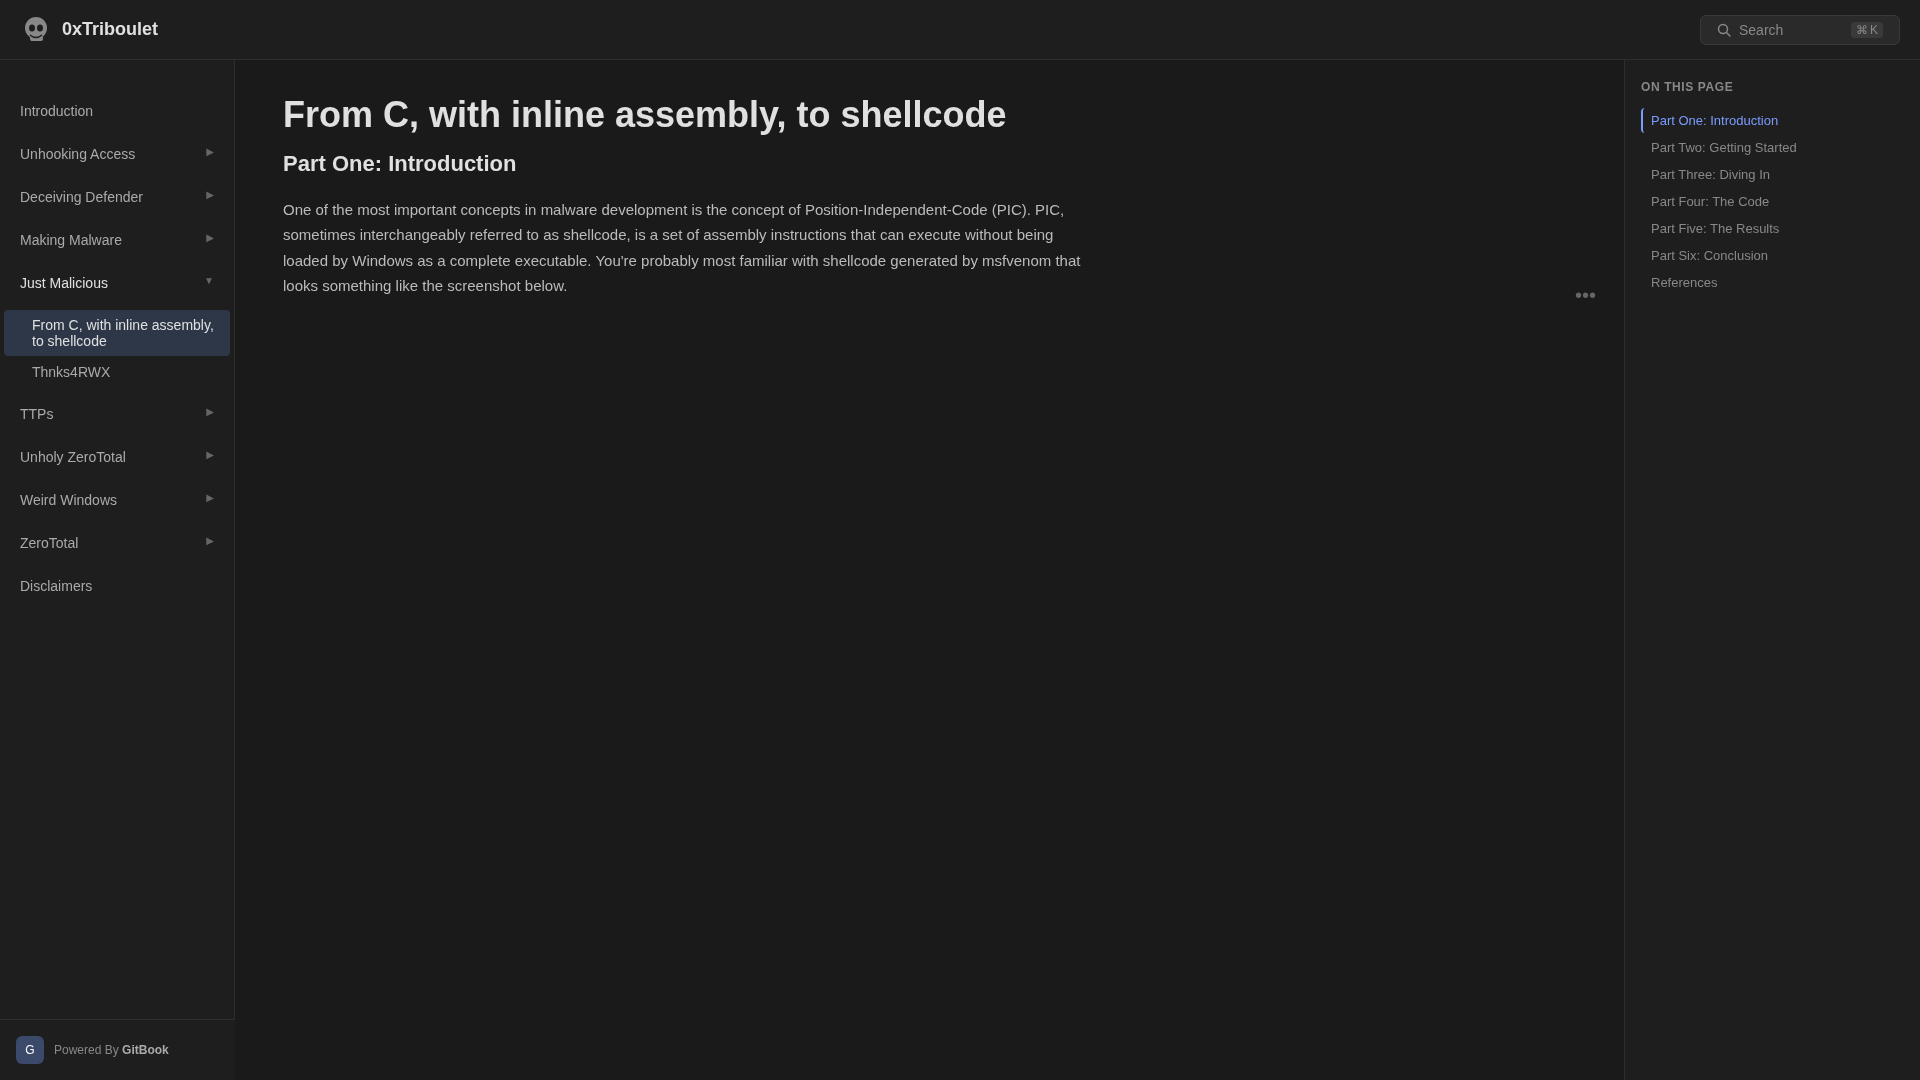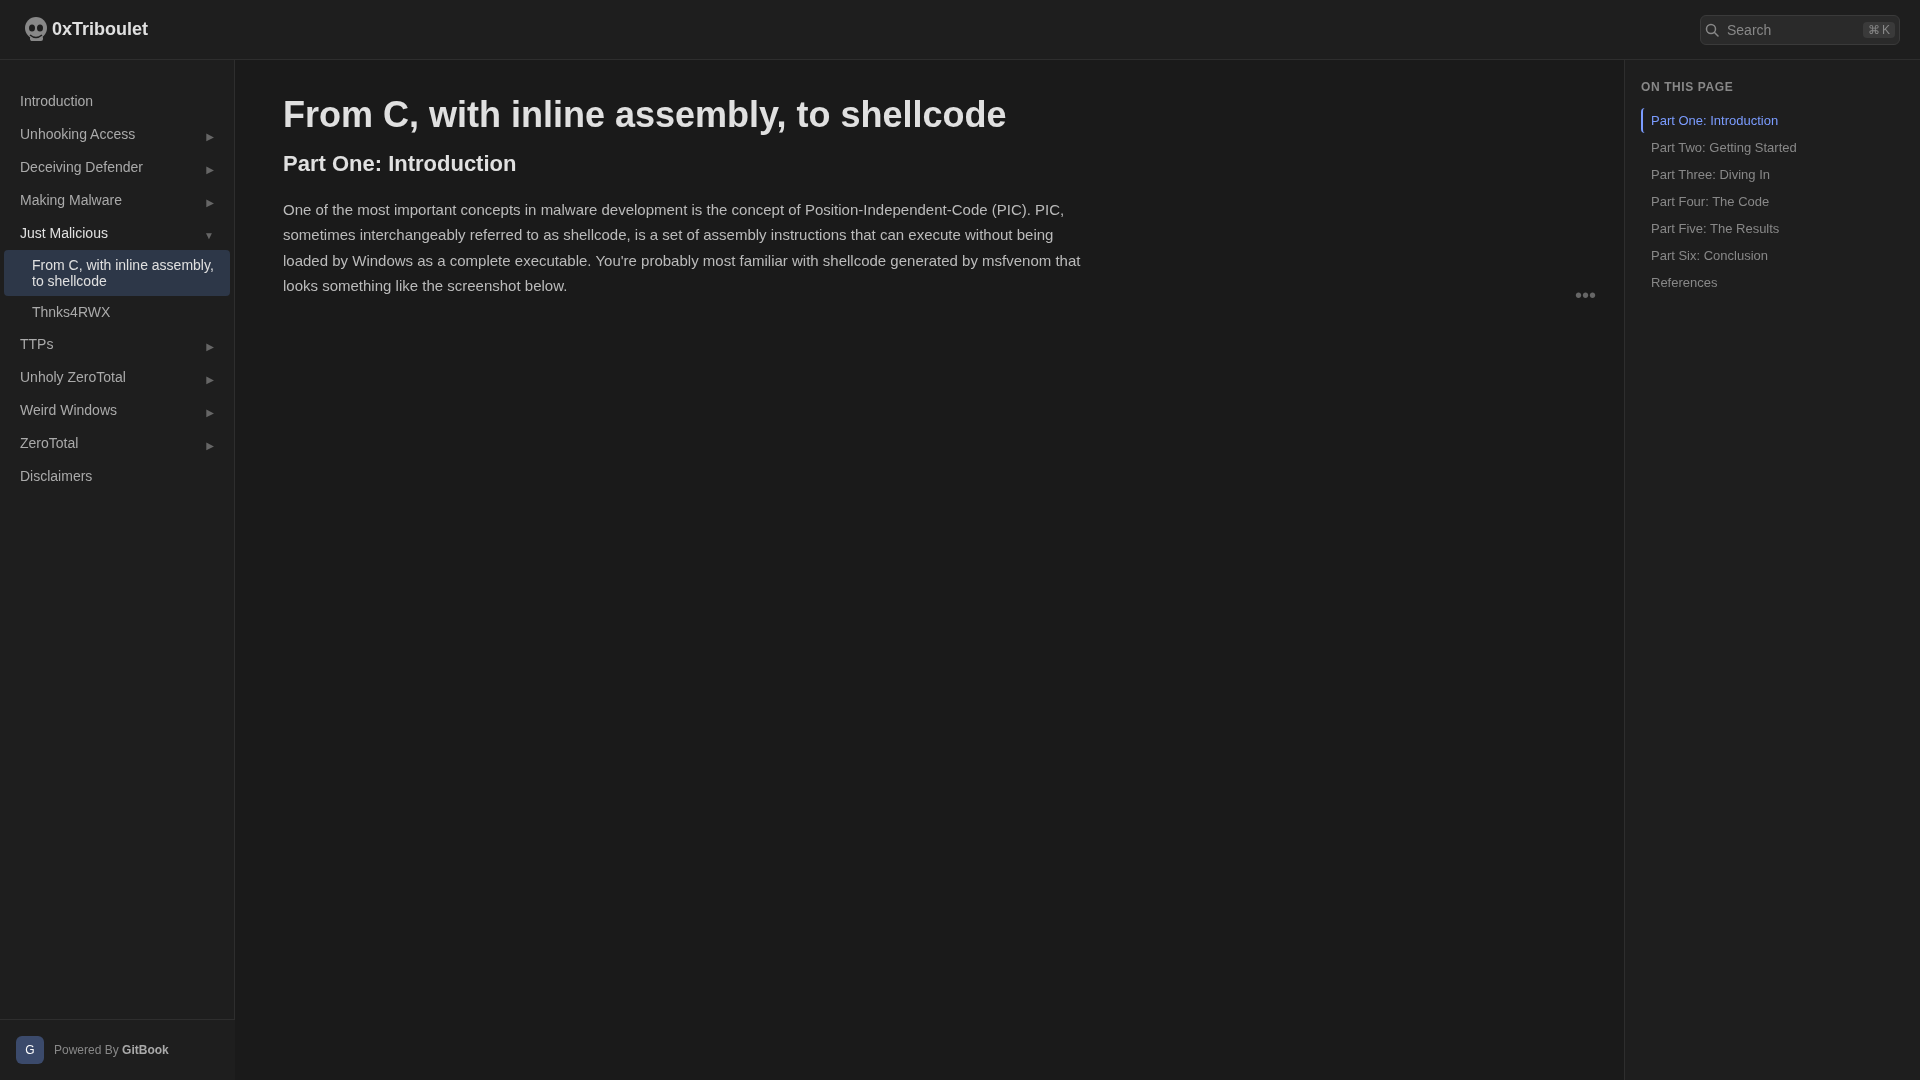--- a/index.html
+++ b/index.html
@@ -23,37 +23,38 @@
       display: flex;
       align-items: center;
       padding: 0 20px;
       justify-content: space-between;
       flex-shrink: 0;
       z-index: 100;
     }
     .topbar-left {
       display: flex;
       align-items: center;
+      gap: 10px;
     }
     .skull-icon {
       width: 32px;
       height: 32px;
     }
     .site-title {
       font-size: 18px;
       font-weight: 600;
       color: #e0e0e0;
     }
     .search-box {
       display: flex;
       align-items: center;
       background: #2a2a2a;
       border: 1px solid #3a3a3a;
       border-radius: 6px;
-      padding: 6px 4px;
+      padding: 6px 16px;
       gap: 8px;
       width: 200px;
       cursor: text;
     }
     .search-box-text {
       color: #888;
       flex: 1;
       font-size: 14px;
     }
     .search-shortcut {
@@ -78,28 +79,28 @@
     .sidebar {
       width: 235px;
       background: #1e1e1e;
       border-right: 1px solid #2e2e2e;
       overflow-y: auto;
       flex-shrink: 0;
       padding: 12px 0;
     }
     .sidebar-item {
       display: flex;
-      align-items: flex-end;
+      align-items: flex-start;
       justify-content: space-between;
       padding: 8px 16px;
       color: #aaa;
       cursor: pointer;
       font-size: 14px;
       border-radius: 4px;
-      margin: 1px 4px;
+      margin: 11px 4px;
     }
     .sidebar-item.active-parent {
       color: #e0e0e0;
     }
     .sidebar-item.has-children {
       justify-content: space-between;
     }
     .chevron {
       font-size: 10px;
       color: #666;

